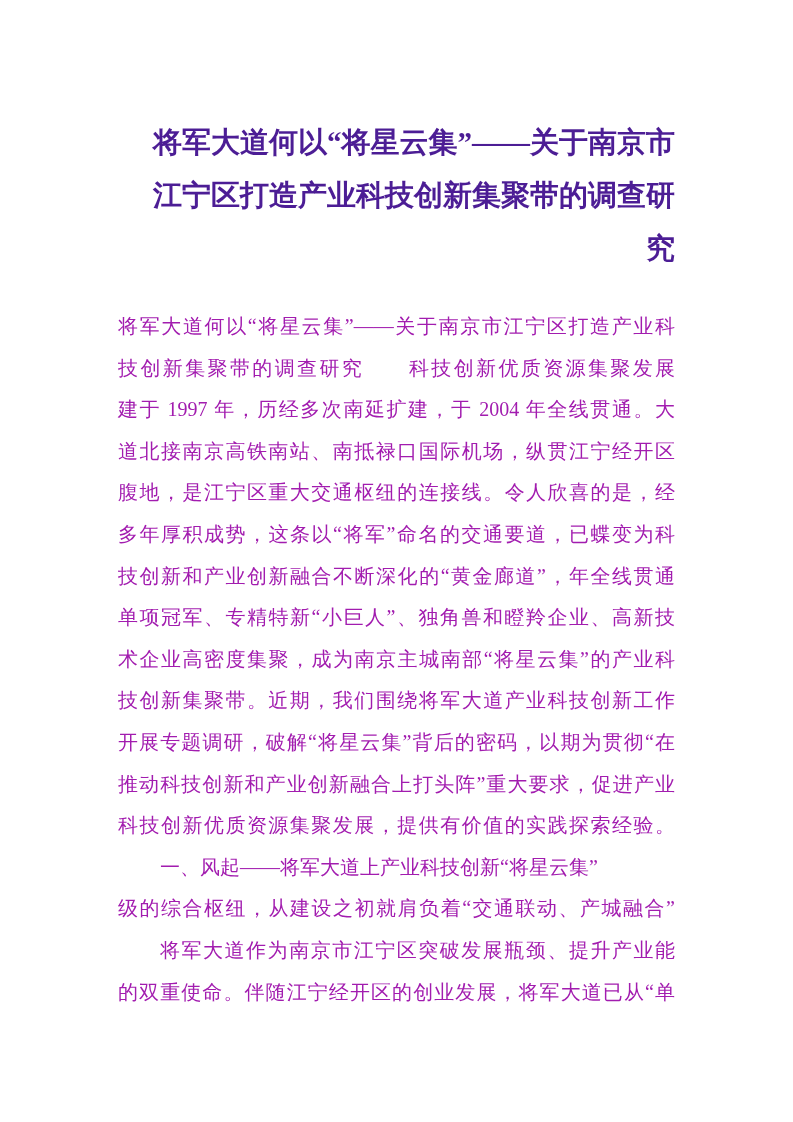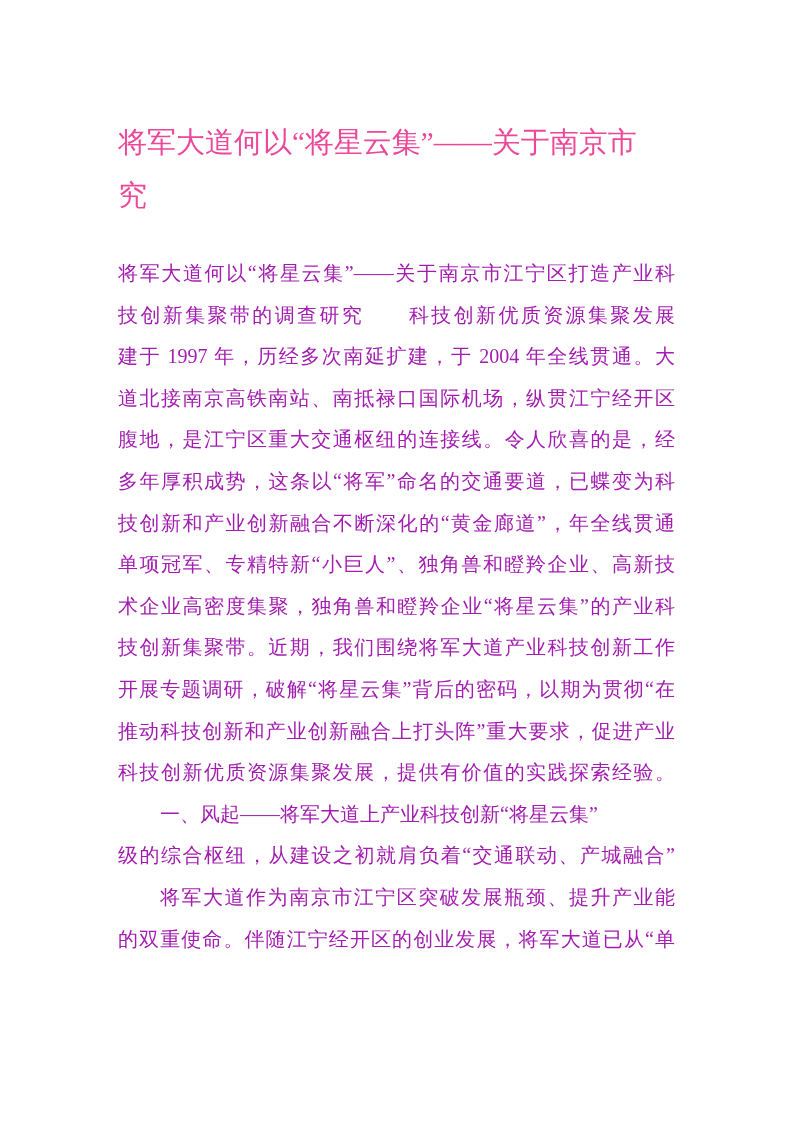--- a/index.html
+++ b/index.html
@@ -18,26 +18,26 @@
   .content {
     position: absolute;
     left: 118px;
     top: 116px;
     width: 557px;
   }
   .title {
     margin: 0;
     padding: 0;
     font-family: "Liberation Serif", serif;
-    font-weight: 400;
+    font-weight: 700;
     font-size: 29px;
     line-height: 53px;
-    text-align: left;
+    text-align: right;
     white-space: nowrap;
-    color: #ec4899;
+    color: #4c1d95;
   }
   .body-text {
     margin-top: 31px;
     font-family: "Liberation Serif", serif;
     font-weight: 400;
     font-size: 20px;
     line-height: 41.6px;
     color: #a21caf;
   }
   .line {
@@ -54,33 +54,34 @@
   }
 </style>
 </head>
 <body>
 
 <div class="page">
   <div class="content">
 
     <h1 class="title">
       <div class="title-line">将军大道何以“将星云集”——关于南京市</div>
+      <div class="title-line">江宁区打造产业科技创新集聚带的调查研</div>
       <div class="title-line">究</div>
     </h1>
 
     <div class="body-text">
       <div class="line">将军大道何以“将星云集”——关于南京市江宁区打造产业科</div>
       <div class="line">技创新集聚带的调查研究　　科技创新优质资源集聚发展</div>
       <div class="line">建于 1997 年，历经多次南延扩建，于 2004 年全线贯通。大</div>
       <div class="line">道北接南京高铁南站、南抵禄口国际机场，纵贯江宁经开区</div>
       <div class="line">腹地，是江宁区重大交通枢纽的连接线。令人欣喜的是，经</div>
       <div class="line">多年厚积成势，这条以“将军”命名的交通要道，已蝶变为科</div>
       <div class="line">技创新和产业创新融合不断深化的“黄金廊道”，年全线贯通</div>
       <div class="line">单项冠军、专精特新“小巨人”、独角兽和瞪羚企业、高新技</div>
-      <div class="line">术企业高密度集聚，独角兽和瞪羚企业“将星云集”的产业科</div>
+      <div class="line">术企业高密度集聚，成为南京主城南部“将星云集”的产业科</div>
       <div class="line">技创新集聚带。近期，我们围绕将军大道产业科技创新工作</div>
       <div class="line">开展专题调研，破解“将星云集”背后的密码，以期为贯彻“在</div>
       <div class="line">推动科技创新和产业创新融合上打头阵”重大要求，促进产业</div>
       <div class="line">科技创新优质资源集聚发展，提供有价值的实践探索经验。</div>
 
       <div class="line heading-line">一、风起——将军大道上产业科技创新“将星云集”</div>
 
       <div class="line">级的综合枢纽，从建设之初就肩负着“交通联动、产城融合”</div>
       <div class="line indent-line">将军大道作为南京市江宁区突破发展瓶颈、提升产业能</div>
       <div class="line">的双重使命。伴随江宁经开区的创业发展，将军大道已从“单</div>

